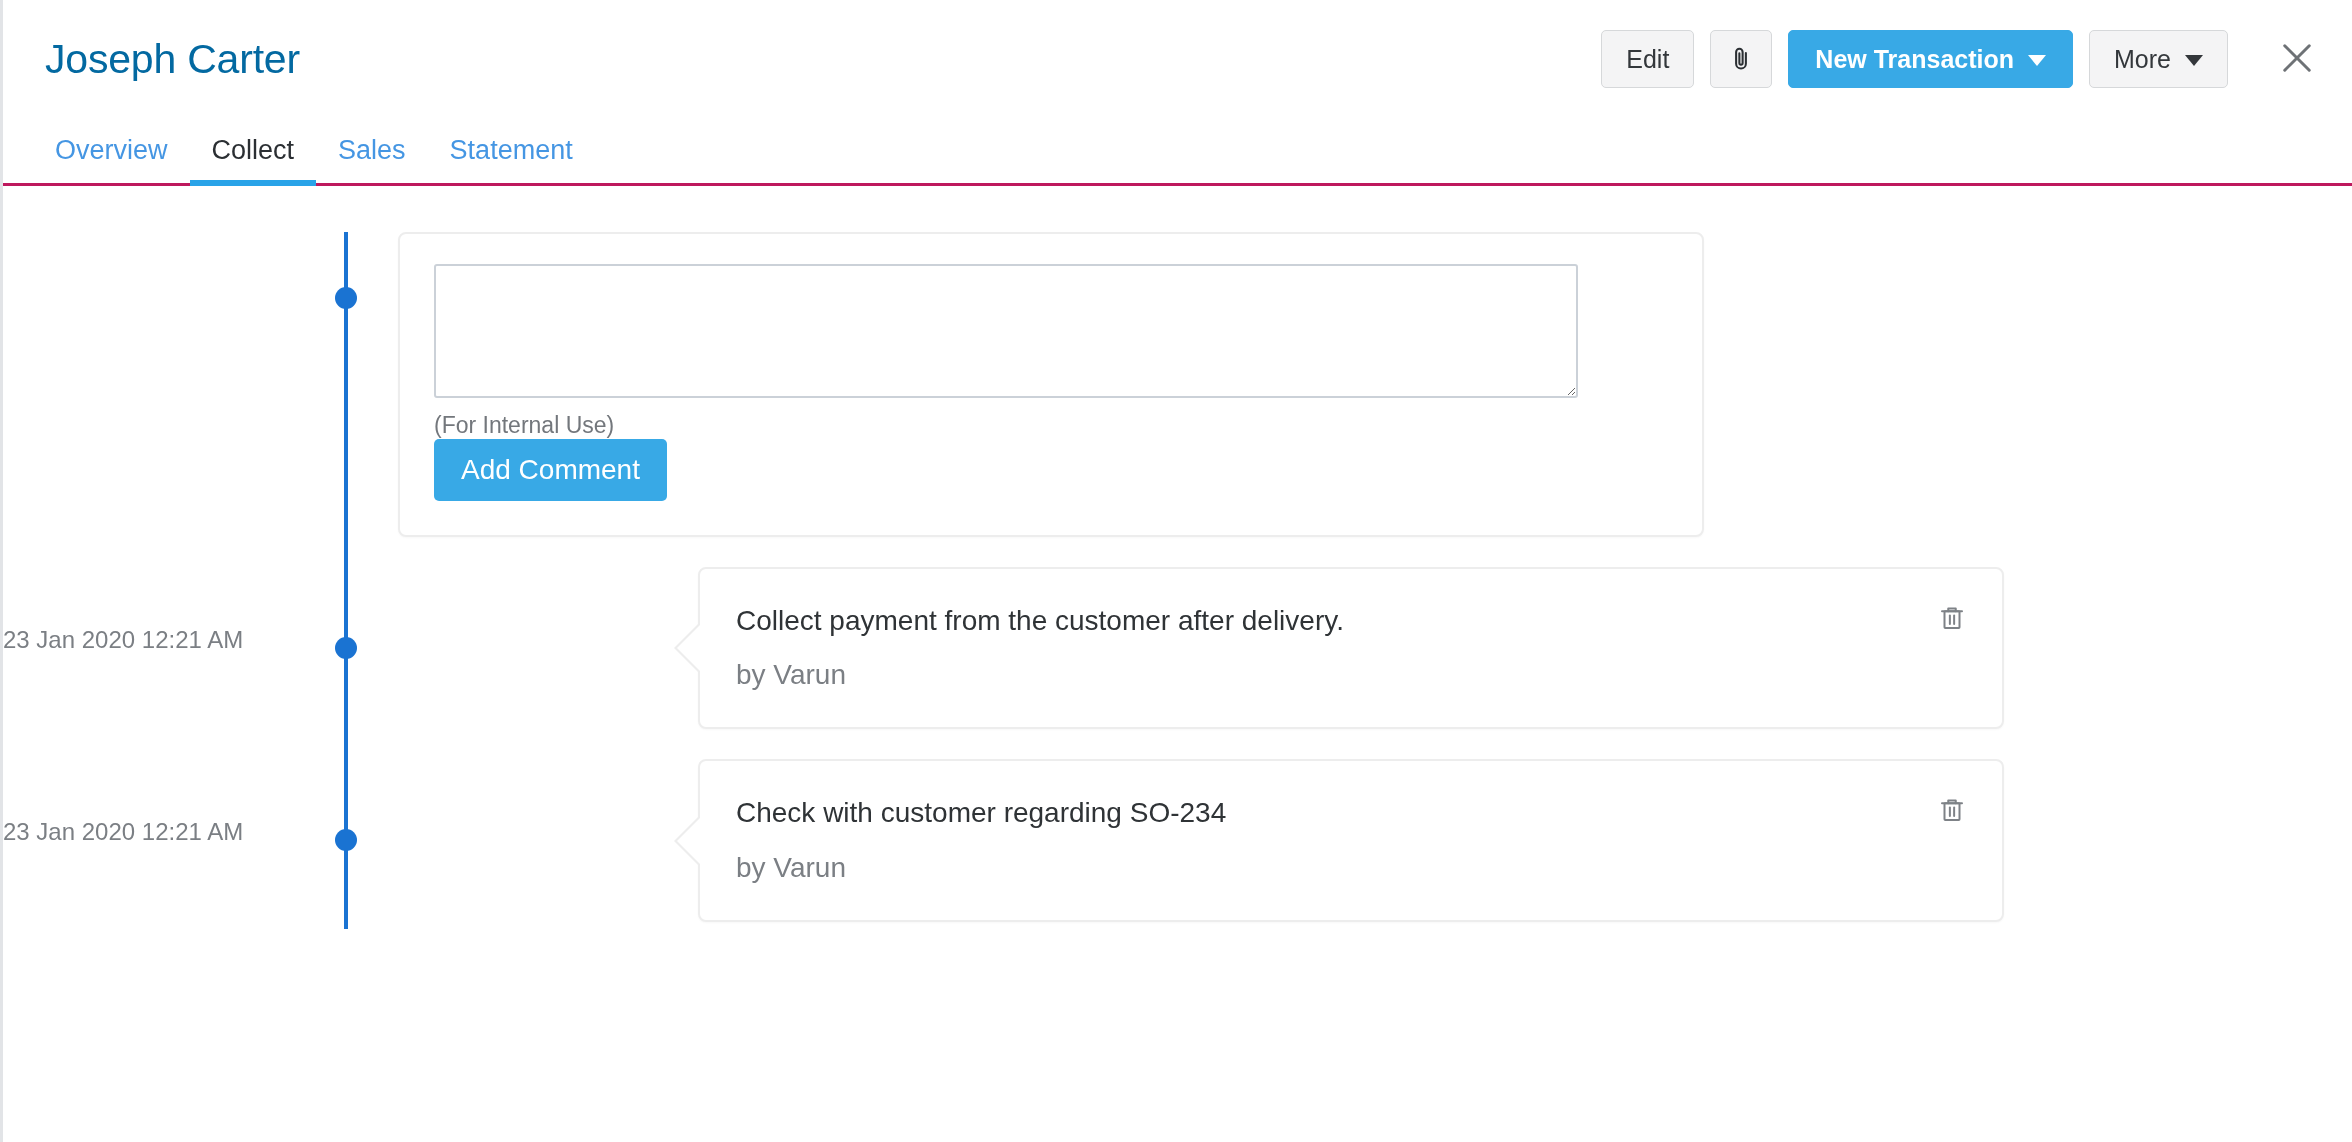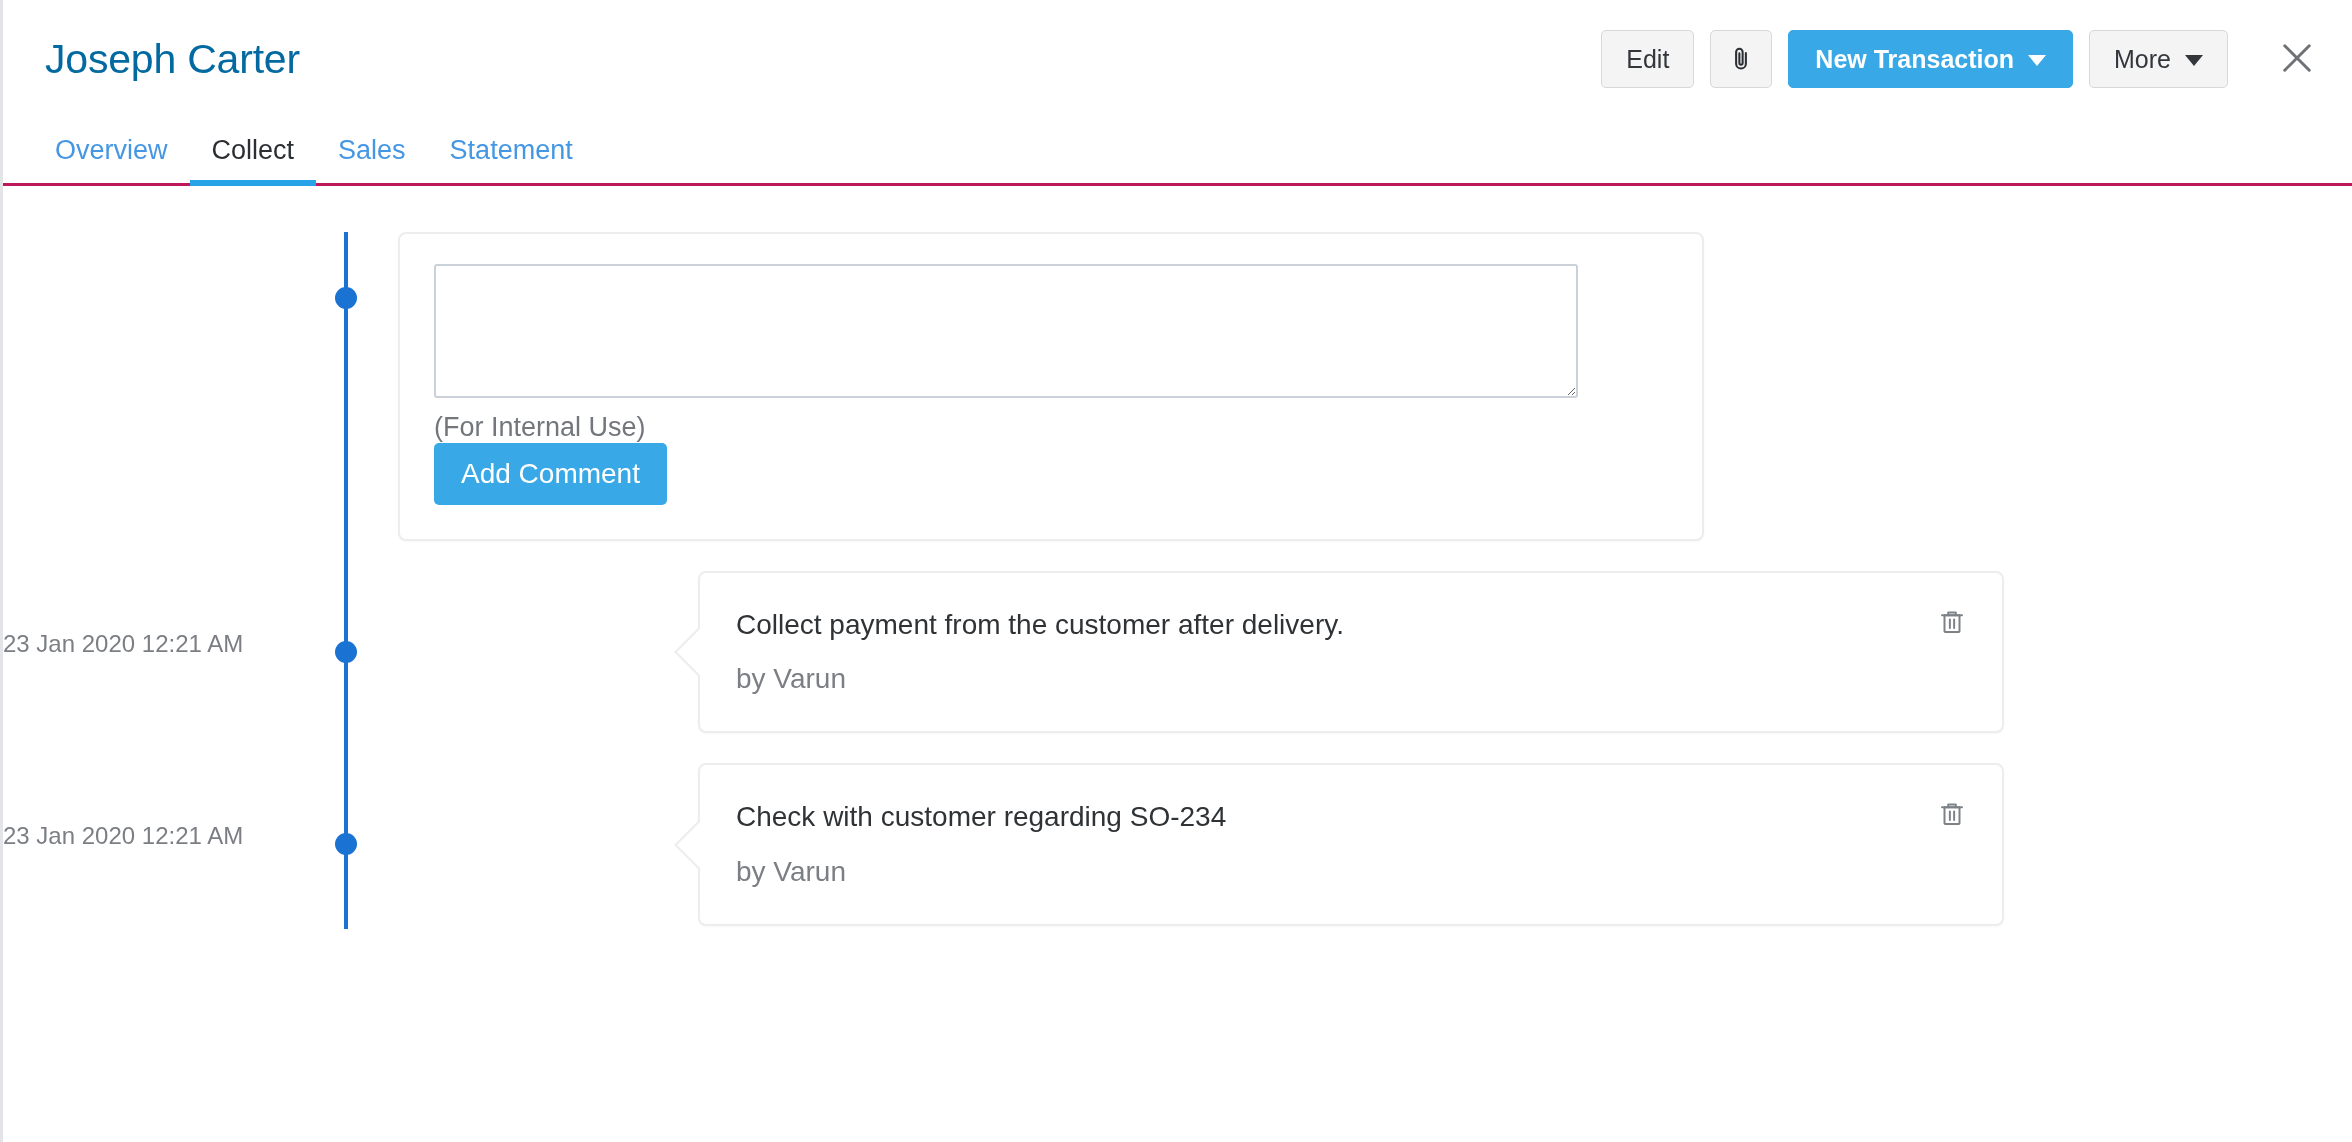--- a/index.html
+++ b/index.html
@@ -203,21 +203,21 @@
     font-family: "Liberation Sans", sans-serif;
     font-size: 24px;
     color: #333;
     padding: 10px 12px;
     resize: both;
     outline: none;
     background: #fff;
   }
   .internal-note {
     margin-top: 14px;
-    font-size: 27px;
+    font-size: 23px;
     color: #73777c;
   }
   .add-comment-btn {
     background: #38a9e6;
     color: #ffffff;
     border: 0;
     border-radius: 5px;
     font-family: "Liberation Sans", sans-serif;
     font-size: 28px;
     padding: 17px 27px;

